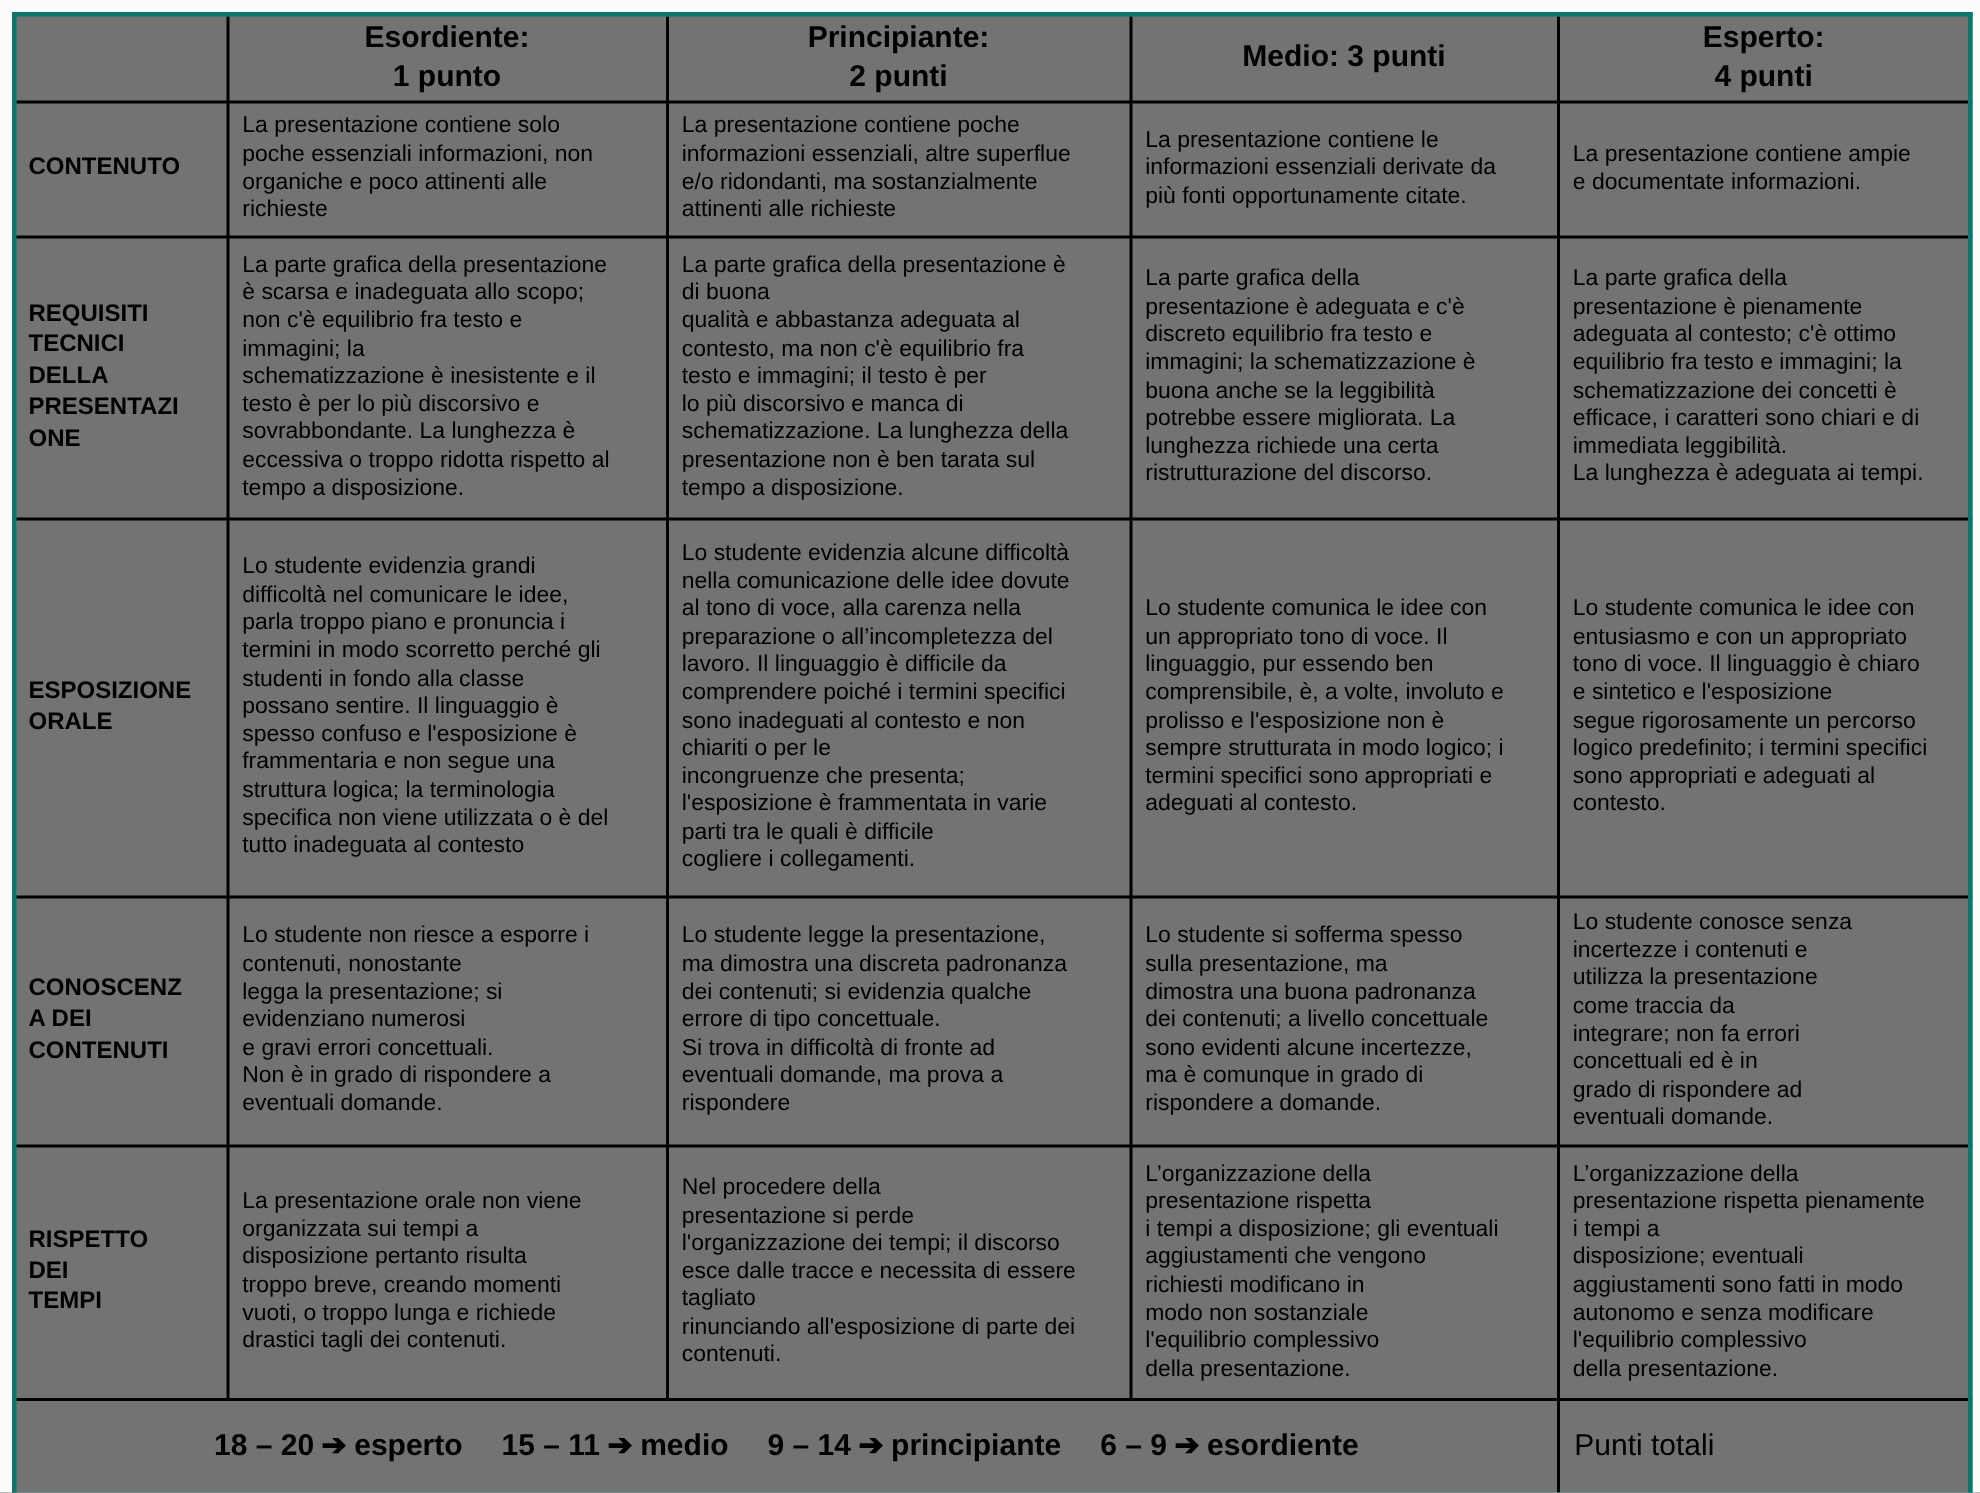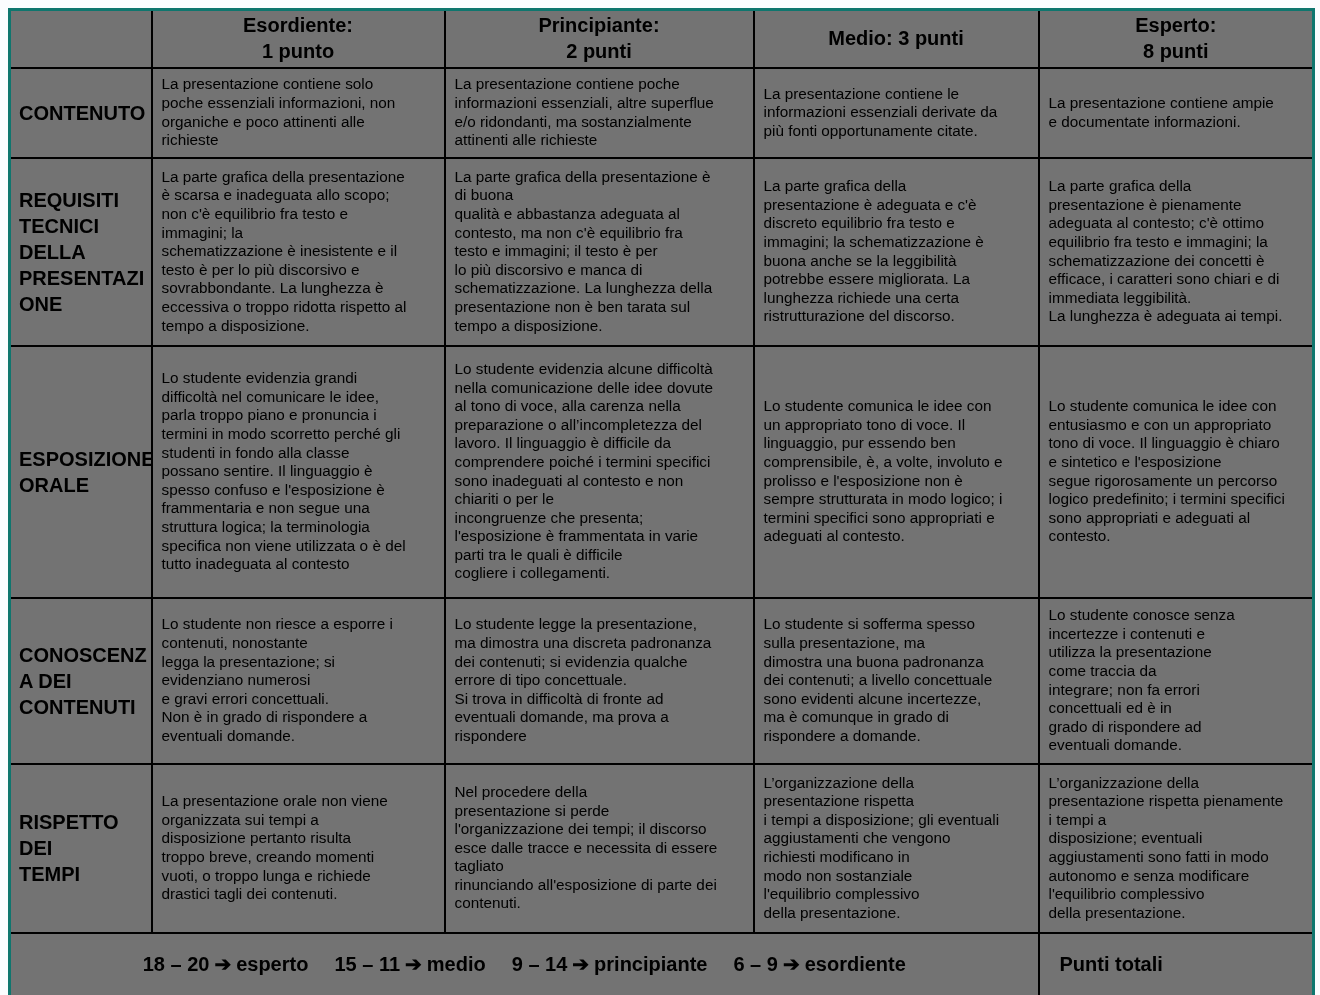--- a/index.html
+++ b/index.html
@@ -26,21 +26,21 @@
   }
   thead th {
     font-size: 20px;
     font-weight: bold;
     text-align: center;
     white-space: pre-line;
     line-height: 1.28;
     padding: 2px 4px;
   }
   th.crit {
-    font-size: 20px;
+    font-size: 16px;
     font-weight: bold;
     white-space: pre-line;
     line-height: 1.3;
     padding: 0 8px;
     text-align: left;
   }
   th.crit.center { text-align: left; }
   td.cell {
     font-size: 15.3px;
     line-height: 1.215;
@@ -68,23 +68,23 @@
     gap: 26px;
   }
   .scale-group {
     display: inline-flex;
     align-items: center;
     gap: 5px;
   }
   .arrow { font-size: 20px; line-height: 1; }
   td.total-cell {
     font-size: 20px;
-    font-weight: bold;
+    font-weight: normal;
     text-align: left;
-    padding: 2px 20px;
+    padding: 2px 10px;
   }
 
   .bottom-bar {
     margin: 2px 2px 0 2px;
     height: 9px;
     background: #000;
     display: flex;
     align-items: center;
   }
   .bottom-bar .dash {
@@ -106,21 +106,21 @@
     </colgroup>
     <thead>
       <tr class="h-head">
         <th class="corner"></th>
         <th>Esordiente:
 1 punto</th>
         <th>Principiante:
 2 punti</th>
         <th>Medio: 3 punti</th>
         <th>Esperto:
-8 punti</th>
+4 punti</th>
       </tr>
     </thead>
     <tbody>
       <tr class="r-cont">
         <th class="crit">CONTENUTO</th>
         <td class="cell">La presentazione contiene solo
 poche essenziali informazioni, non
 organiche e poco attinenti alle
 richieste</td>
         <td class="cell">La presentazione contiene poche

